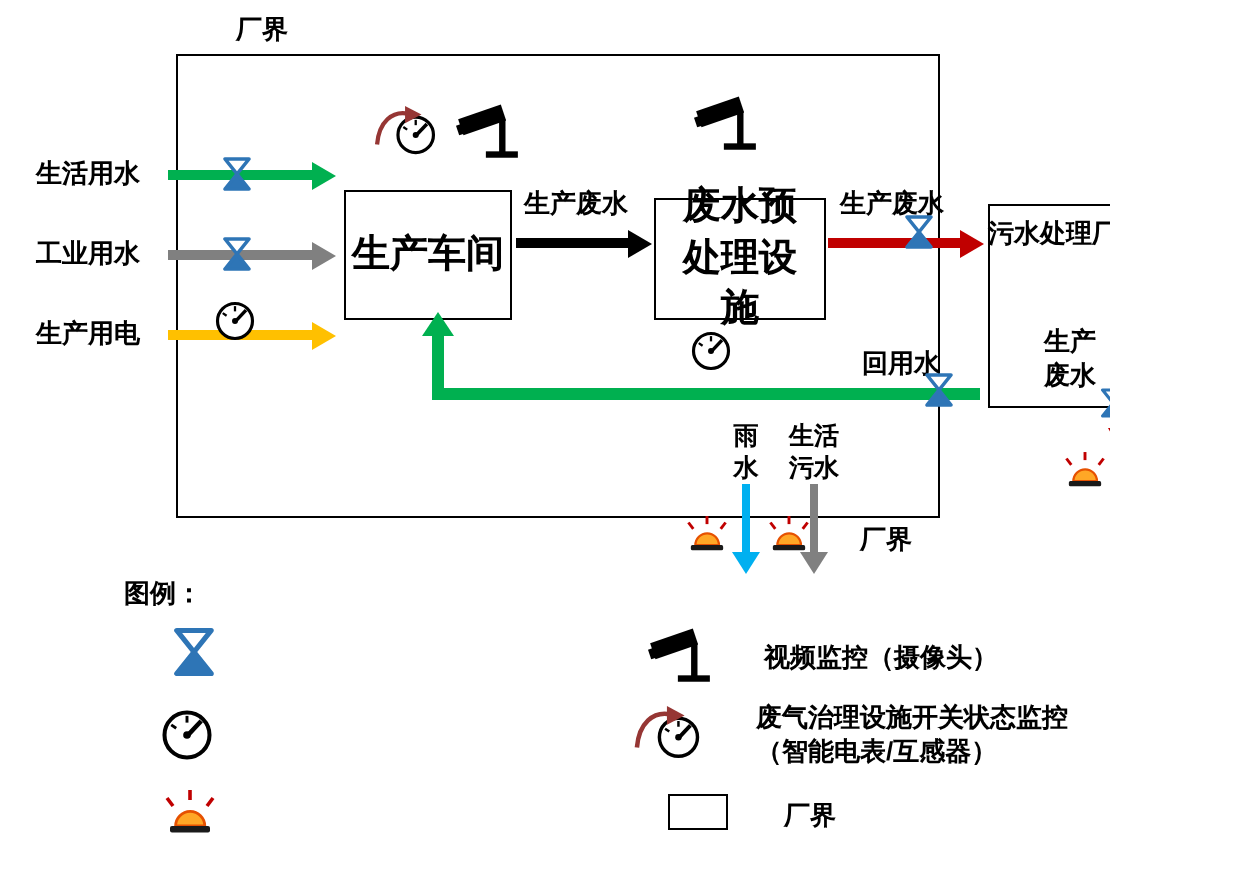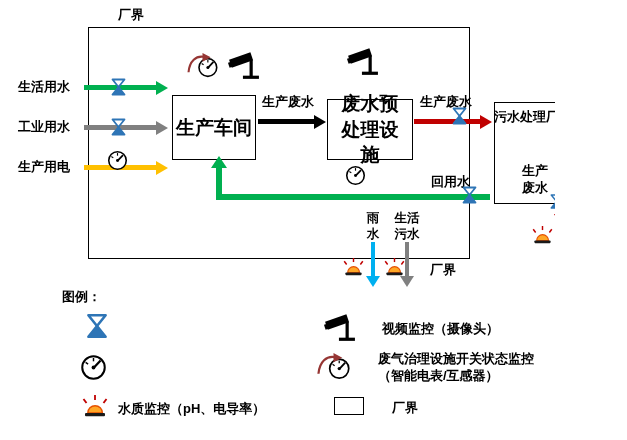--- a/index.html
+++ b/index.html
@@ -206,18 +206,17 @@
     </svg>
 
   <svg class="icon" style="left:316px;top:352px;width:36px;height:29px" viewBox="0 0 34 28">
       <use href="#icon-exhaust"></use>
     </svg>
   <div class="lbl wrap" style="left:378px;top:351px;width:172px;text-align:left">废气治理设施开关状态监控（智能电表/互感器）</div>
 
   <svg class="icon" style="left:82px;top:394px;width:26px;height:23px" viewBox="0 0 26 23">
       <use href="#icon-alarm"></use>
     </svg>
-  <div class="lbl" style="left:118px;top:401px">水质监控（pH、电导率）</div>
 
   <div class="legend-rect" style="left:334px;top:397px;width:30px;height:18px"></div>
   <div class="lbl" style="left:392px;top:400px">厂界</div>
 
 </div>
 
 </body></html>

